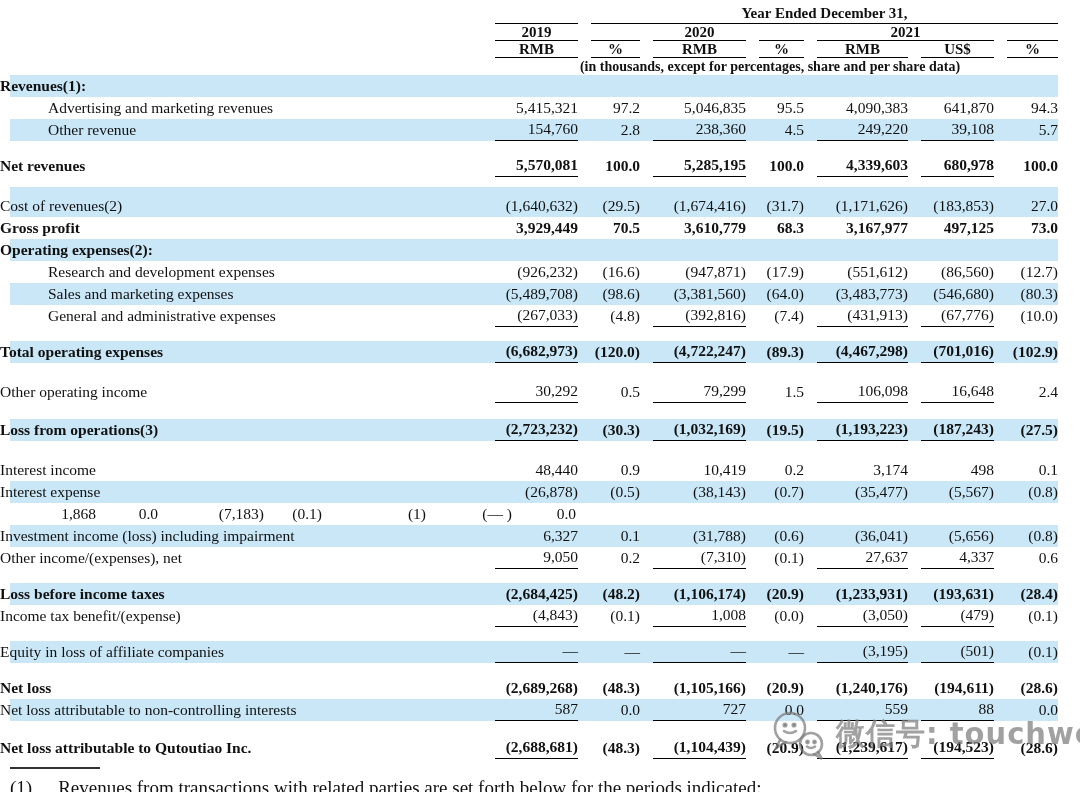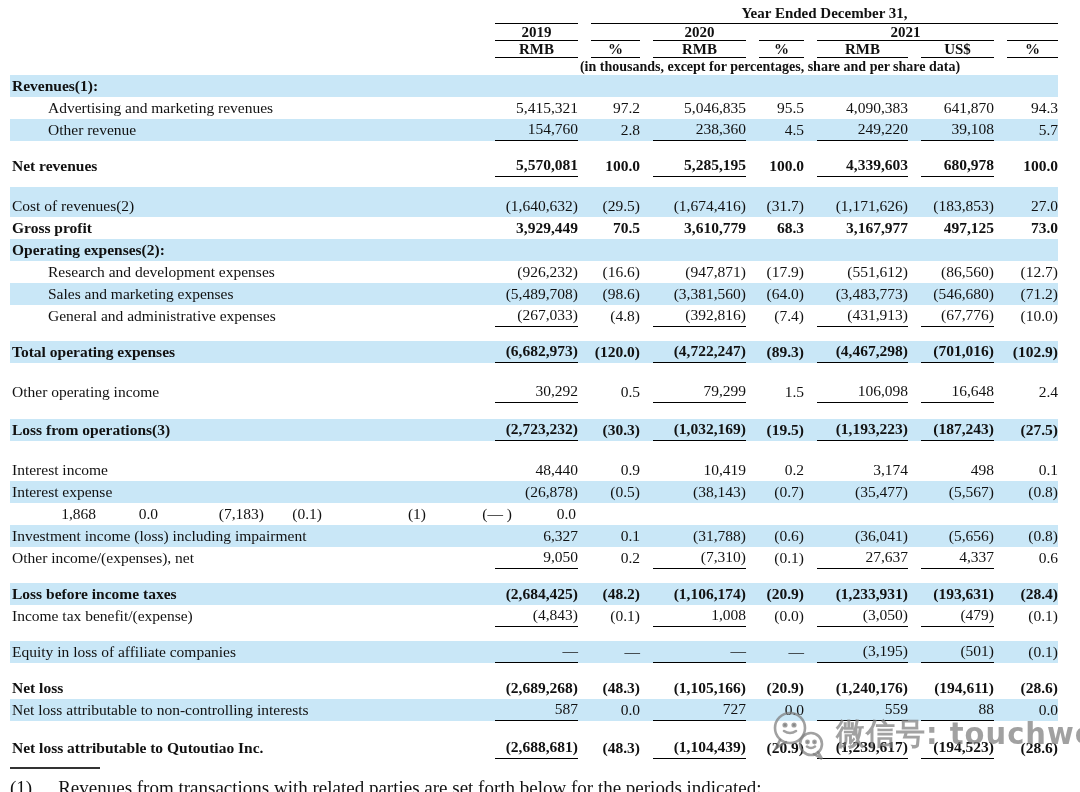--- a/index.html
+++ b/index.html
@@ -6,21 +6,21 @@
   body{
     width:1080px;height:792px;overflow:hidden;background:#ffffff;
     font-family:"Liberation Serif","DejaVu Serif",serif;color:#111;
     -webkit-font-smoothing:antialiased;
   }
   .page{position:relative;width:1080px;height:792px;}
 
   
   .hrow,.row{display:flex;align-items:flex-end;}
   .cell{box-sizing:border-box;}
-  .c0{flex:1;padding-left:12px;overflow:hidden;white-space:nowrap;}
+  .c0{flex:1;overflow:hidden;white-space:nowrap;}
   .c0.ind{padding-left:48px;}
   .c1{width:96px;}  .c2{width:62px;}  .c3{width:106px;} .c4{width:58px;}
   .c5{width:104px;} .c6{width:86px;}  .c7{width:64px;}
   .c56{width:190px;}
   .num{text-align:right;padding-left:13px;}
   .num .in{width:100%;}
   .tbl{padding:2px 22px 0 0;}
 
   
   .thead{font-weight:bold;}
@@ -338,21 +338,21 @@
           <div class="cell num c4">
             <div class="in">(64.0)</div>
           </div>
           <div class="cell num c5">
             <div class="in">(3,483,773)</div>
           </div>
           <div class="cell num c6">
             <div class="in">(546,680)</div>
           </div>
           <div class="cell num c7">
-            <div class="in">(71.2)</div>
+            <div class="in">(80.3)</div>
           </div>
         </div>
         <div class="row">
           <div class="cell c0 ind">General and administrative expenses</div>
           <div class="cell num c1">
             <div class="in u">(267,033)</div>
           </div>
           <div class="cell num c2">
             <div class="in">(4.8)</div>
           </div>

